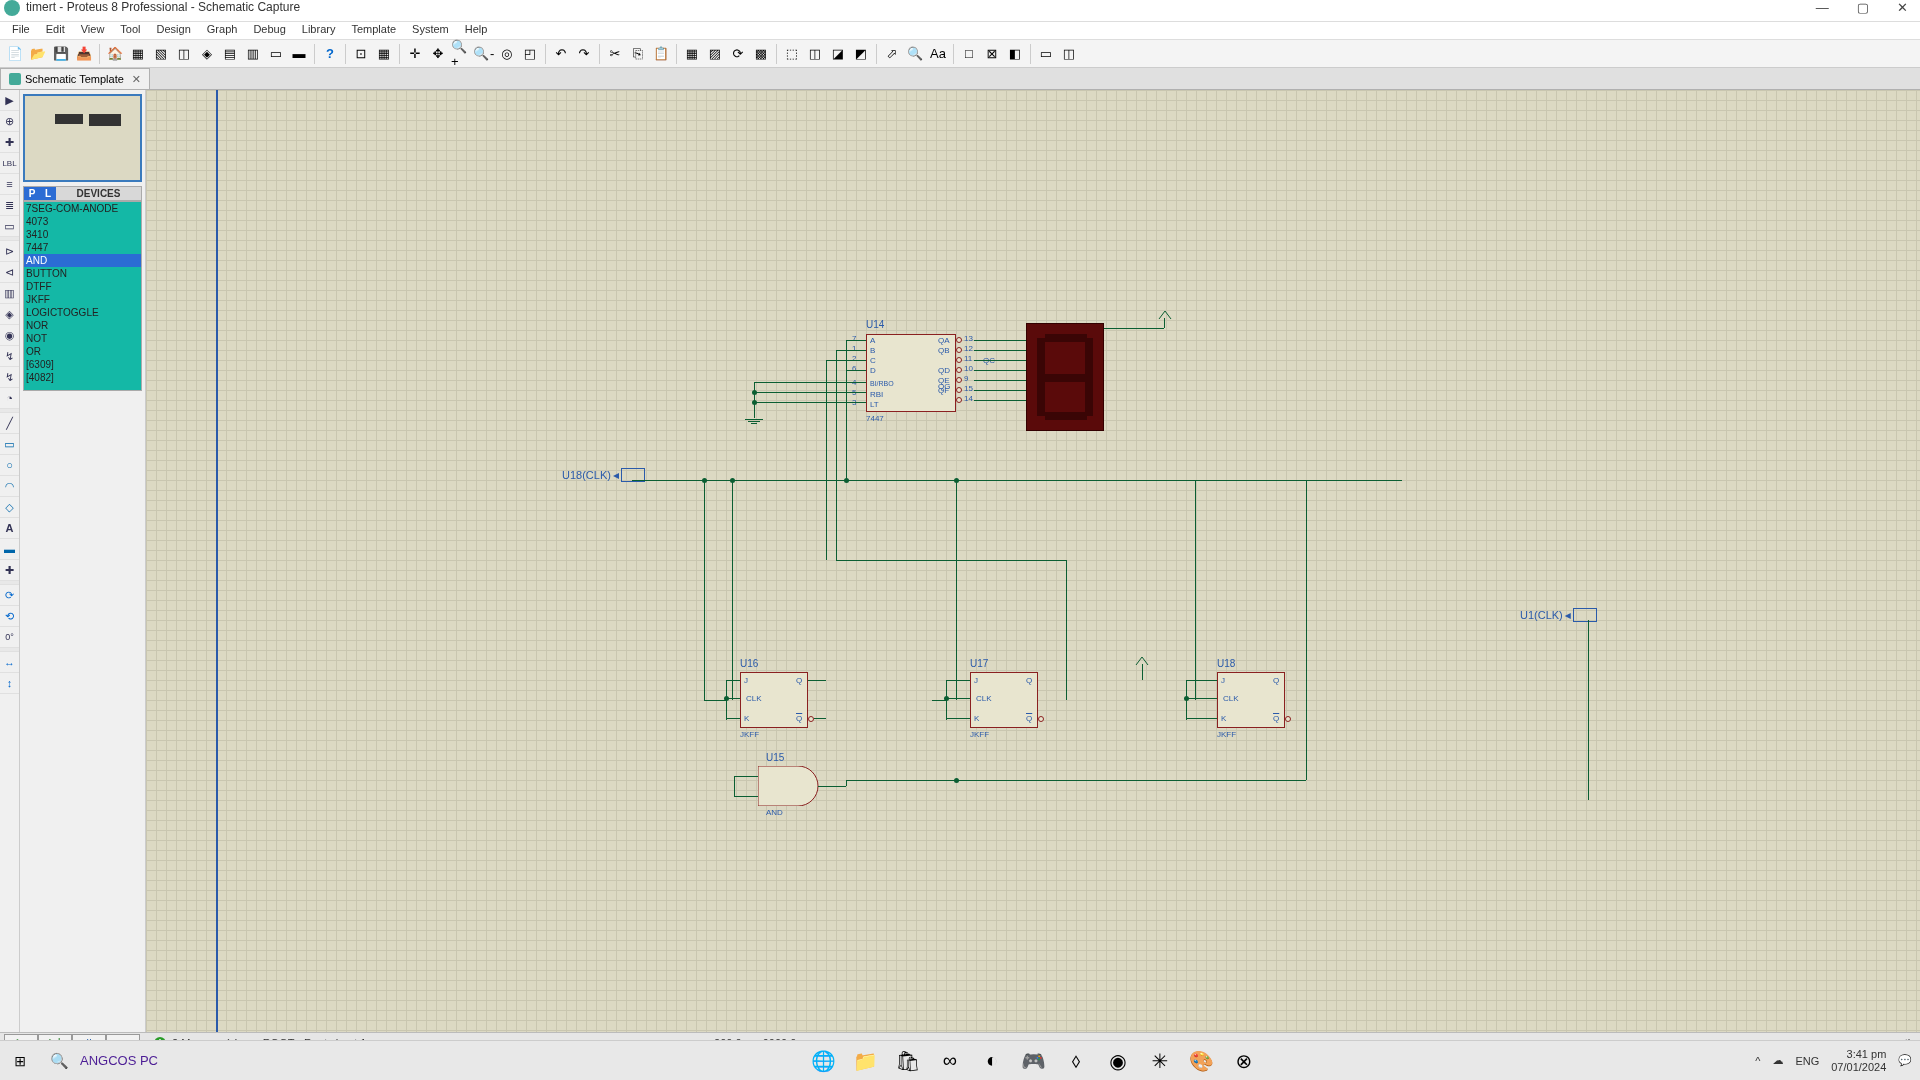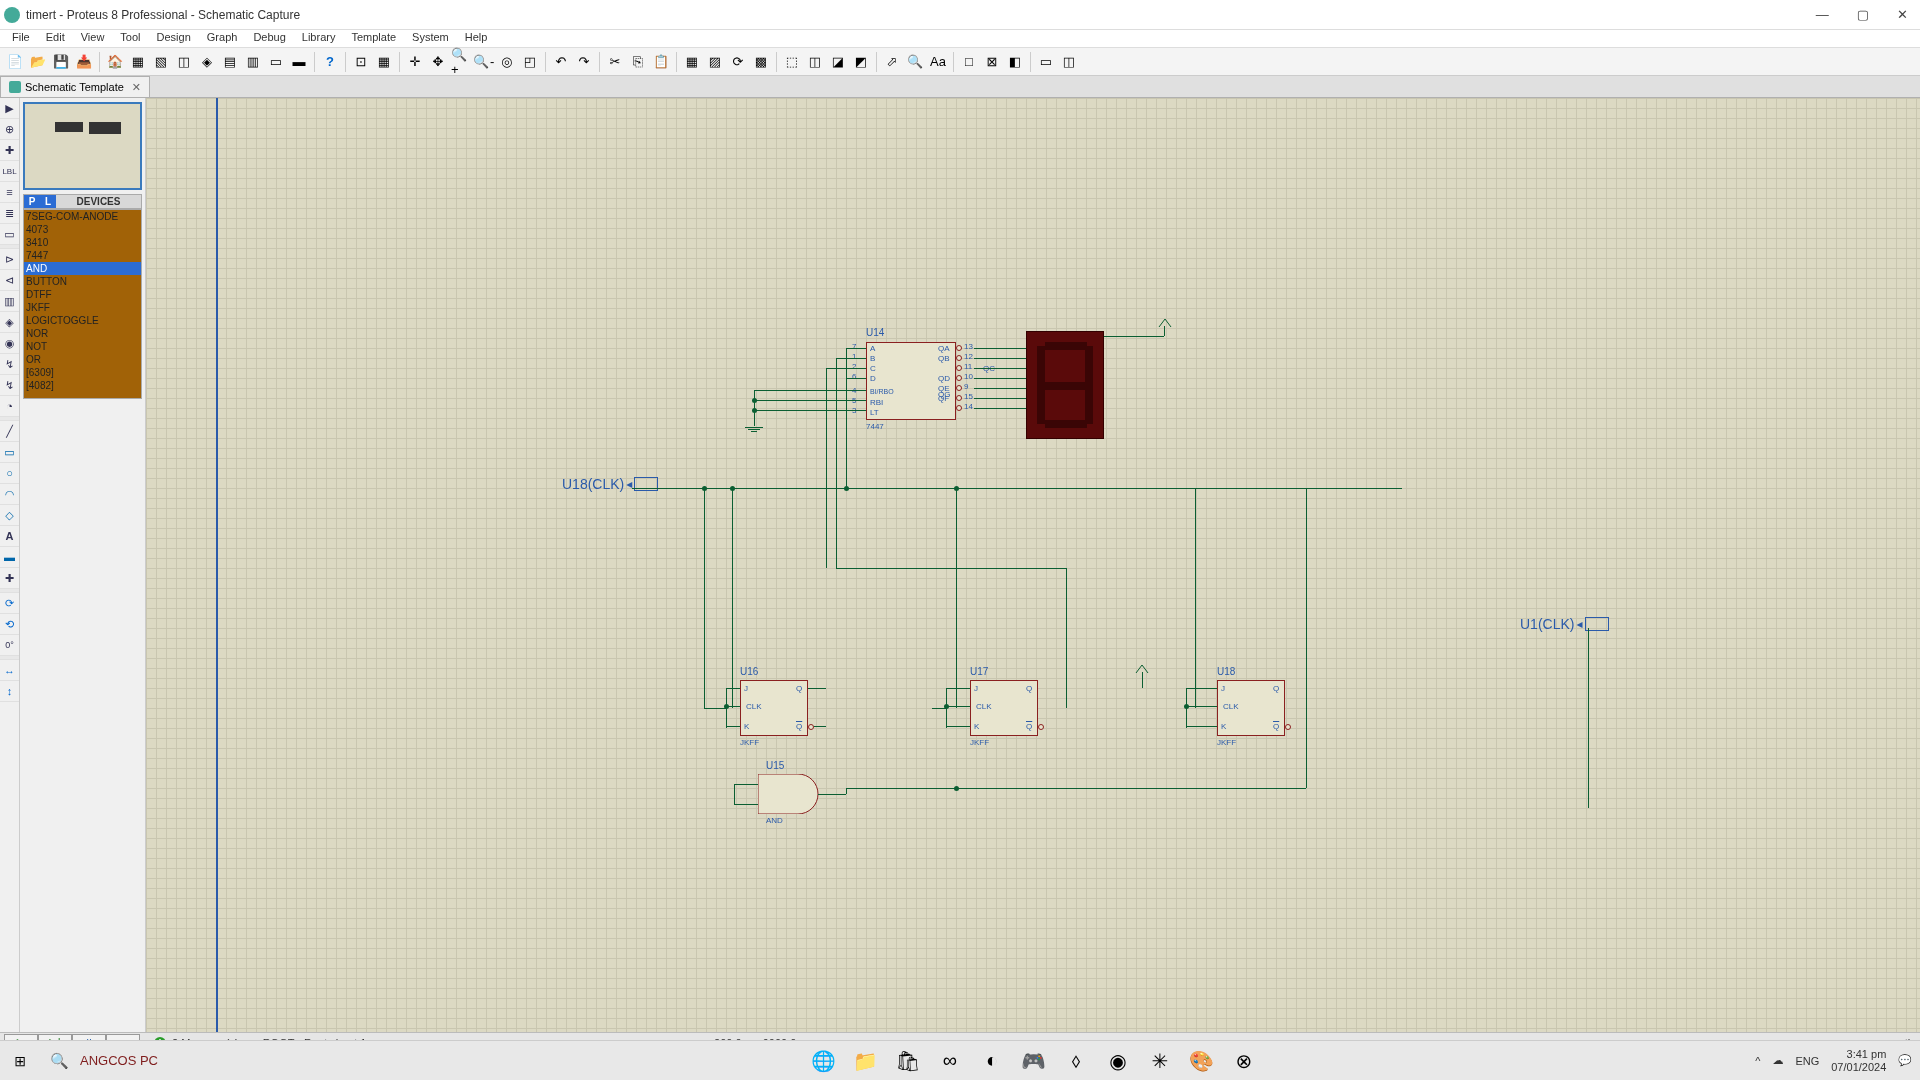--- a/index.html
+++ b/index.html
@@ -1,19 +1,19 @@
 <!DOCTYPE html>
 <html><head>
 <meta charset="utf-8">
 <style>
 * { margin:0; padding:0; box-sizing:border-box; font-family:'Segoe UI',Tahoma,sans-serif; }
 body { width:1920px; height:1080px; background:#fff; overflow:hidden; font-size:11px; position:relative; }
 
 
-.titlebar { height:30px; background:#fff; display:flex; align-items:center; padding:0 4px; border-bottom:1px solid #ddd; }
+.titlebar { height:22px; background:#fff; display:flex; padding:0 4px; border-bottom:1px solid #ddd; }
 .titlebar .app-icon { width:16px; height:16px; background:#4a9; border-radius:50%; margin-right:6px; }
 .titlebar .title { font-size:12px; color:#333; }
 .titlebar .win-controls { margin-left:auto; display:flex; gap:28px; padding-right:8px; }
 .titlebar .win-controls span { font-size:13px; color:#444; cursor:default; }
 
 
 .menubar { height:18px; background:#fff; display:flex; padding:0 4px; border-bottom:1px solid #ddd; }
 .menubar span { padding:1px 8px; font-size:11px; color:#333; }
 
 
@@ -37,21 +37,21 @@
 
 
 .side { width:126px; background:#f0f0f0; border-right:1px solid #ccc; display:flex; flex-direction:column; }
 .overview { height:88px; margin:4px 3px; border:2px solid #3a7abd; background:#dcd9c3; position:relative; }
 .ov-chip { position:absolute; background:#333; }
 .dev-toolbar { display:flex; background:#d8d8d8; border:1px solid #aaa; margin:0 3px; }
 .dev-toolbar span { padding:1px 4px; font-size:10px; }
 .dev-toolbar .p { background:#2b6cd4; color:#fff; font-weight:bold; width:16px; text-align:center; }
 .dev-toolbar .l { background:#2b6cd4; color:#fff; font-weight:bold; width:16px; text-align:center; }
 .dev-toolbar .title { flex:1; text-align:center; background:#d8d8d8; color:#333; font-weight:bold; }
-.dev-list { margin:0 3px; background:#a16207; border:1px solid #aaa; flex:1 0 auto; max-height:190px; overflow:hidden; }
+.dev-list { margin:0 3px; background:#14b8a6; border:1px solid #aaa; flex:1 0 auto; max-height:190px; overflow:hidden; }
 .dev-list div { padding:0 2px; font-size:10px; color:#222; line-height:13px; }
 .dev-list div.sel { background:#2b6cd4; color:#fff; }
 
 
 .canvas { flex:1; background:#dcd9c3; position:relative; overflow:hidden;
   background-image:
     linear-gradient(#c9c6b0 1px, transparent 1px),
     linear-gradient(90deg,#c9c6b0 1px, transparent 1px),
     linear-gradient(#b9b6a0 1px, transparent 1px),
     linear-gradient(90deg,#b9b6a0 1px, transparent 1px);
@@ -85,42 +85,42 @@
 .gnd { position:absolute; }
 .gnd .stem{width:1px;height:14px;background:#0b5e32;margin:0 auto;}
 .gnd .b1{width:18px;height:1px;background:#0b5e32;margin:1px auto;}
 .gnd .b2{width:12px;height:1px;background:#0b5e32;margin:1px auto;}
 .gnd .b3{width:6px;height:1px;background:#0b5e32;margin:1px auto;}
 .pwr { position:absolute; }
 .pwr svg{display:block;}
 
 
 .clkprobe { position:absolute; display:flex; align-items:center; gap:2px; }
-.clkprobe .txt { font-size:14px; color:#2a5aaa; }
+.clkprobe .txt { font-size:11px; color:#2a5aaa; }
 .clkprobe .arrow { color:#2a5aaa; font-size:12px; }
 .clkprobe .pulse { border:1px solid #2a5aaa; width:24px; height:14px; position:relative; }
 
 
 .andgate { position:absolute; }
 
 
 .statusbar { position:absolute; bottom:28px; left:0; right:0; height:20px; background:#e6e6e6; border-top:1px solid #bbb; display:flex; align-items:center; font-size:11px; color:#333; }
 .sim-controls { display:flex; gap:0; margin-left:4px; }
 .sim-controls .sb { width:34px; height:18px; display:flex; align-items:center; justify-content:center; border:1px solid #999; background:#f2f2f2; }
 .statusbar .info { margin-left:14px; display:flex; align-items:center; gap:6px; }
 .statusbar .infoicon { width:12px;height:12px;background:#2a9d2a;border-radius:50%;color:#fff;display:flex;align-items:center;justify-content:center;font-size:9px;font-weight:bold; }
 .statusbar .sheet { margin-left:24px; }
 .statusbar .coords { position:absolute; left:696px; }
 .statusbar .th { margin-left:auto; margin-right:6px; }
 
 
 .winbar { position:absolute; bottom:0; left:0; right:0; height:40px; background:#e8e8e8; border-top:1px solid #ccc; display:flex; align-items:center; }
 .winbar .start { width:40px; height:40px; display:flex; align-items:center; justify-content:center; font-size:14px; }
 .winbar .search-ico { width:40px; height:40px; display:flex; align-items:center; justify-content:center; font-size:15px; }
-.winbar .search-txt { font-size:13px; color:#7f1d1d; }
+.winbar .search-txt { font-size:13px; color:#4c1d95; }
 .winbar .tray-apps { position:absolute; left:810px; display:flex; gap:14px; }
 .winbar .tray-apps .app { width:28px; height:28px; display:flex; align-items:center; justify-content:center; font-size:20px; }
 .winbar .right { margin-left:auto; display:flex; align-items:center; gap:12px; padding-right:8px; font-size:11px; color:#333; }
 .winbar .clock { text-align:right; line-height:13px; }
 </style>
 </head>
 <body>
 
 <div class="titlebar">
   <div class="app-icon"></div>

